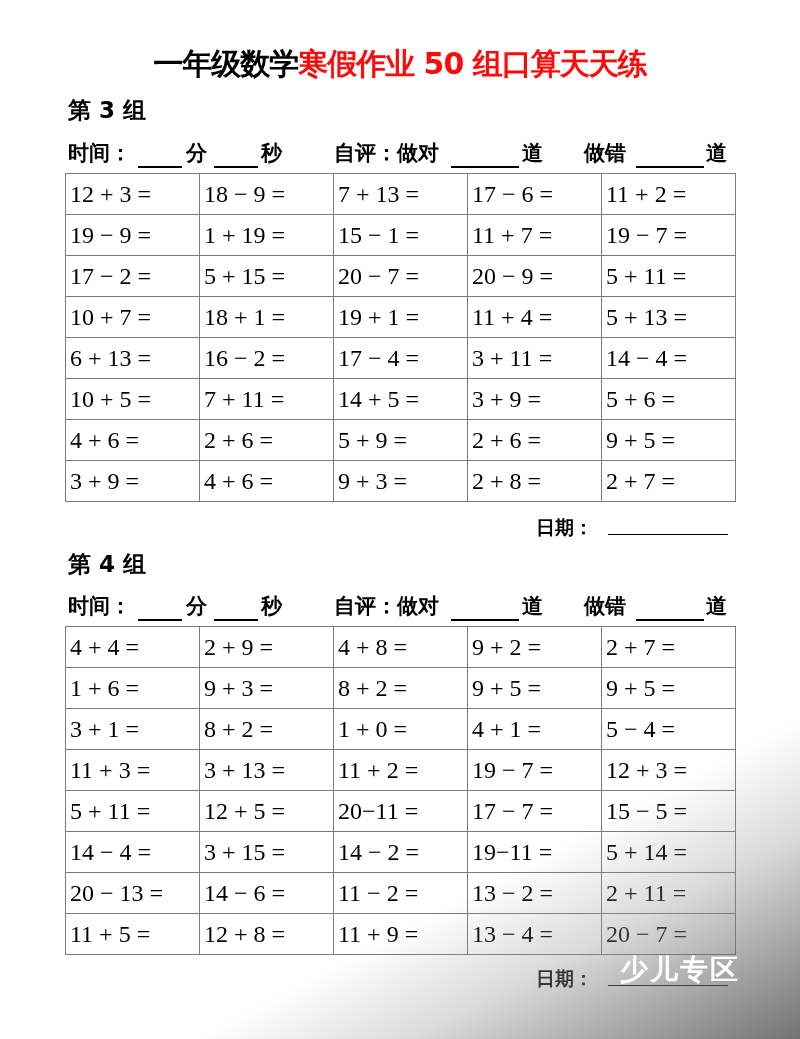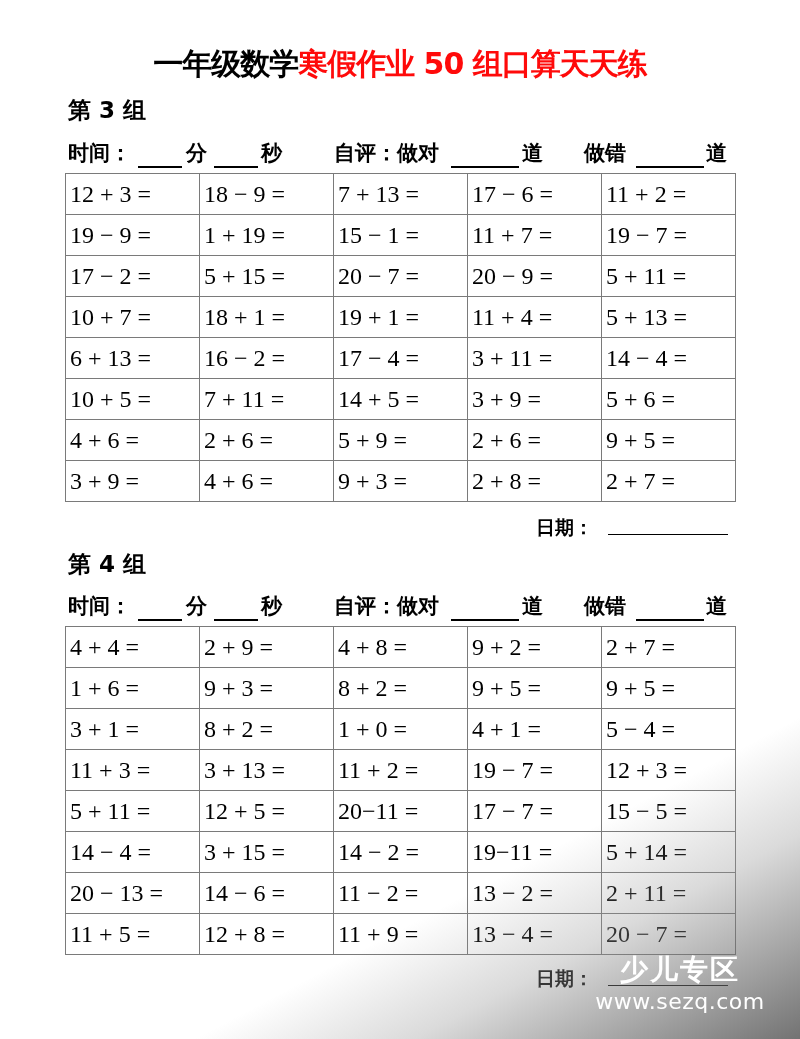--- a/index.html
+++ b/index.html
@@ -221,14 +221,13 @@
   </tbody>
 </table>
 
 <div class="date-line" style="left:536px; top:963px;">
   <span class="dl-label">日期：</span>
   <span class="dl-blank"></span>
 </div>
 
 <div class="watermark">
   <div class="wm-cn">少儿专区</div>
-  <div class="wm-url">www.sezq.com</div>
 </div>
 
 </body></html>

